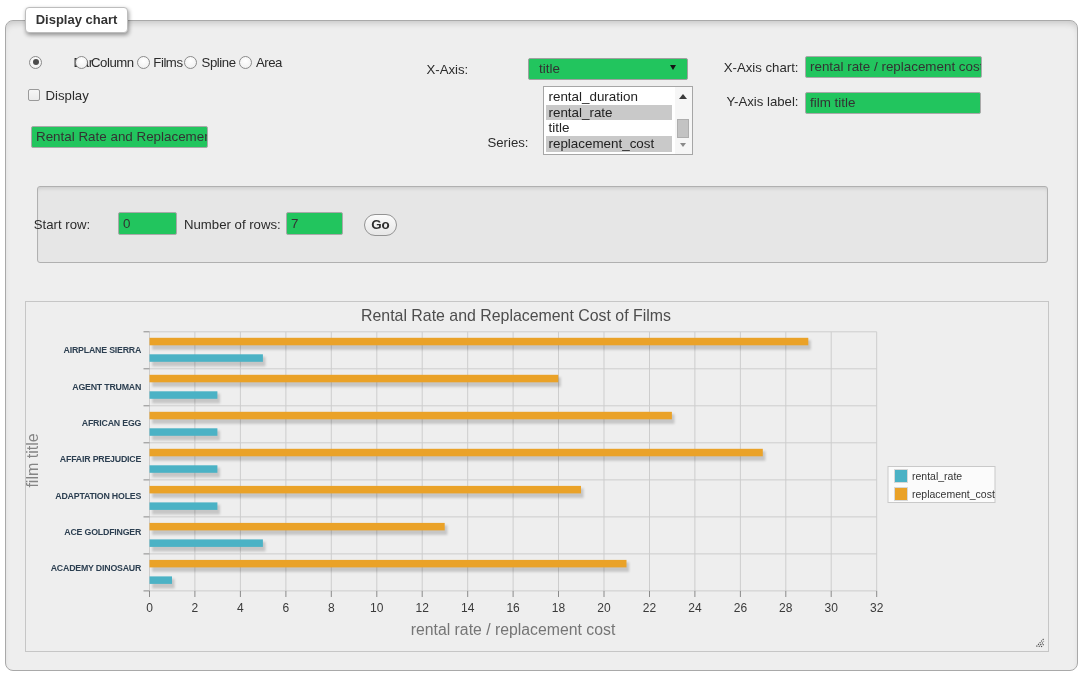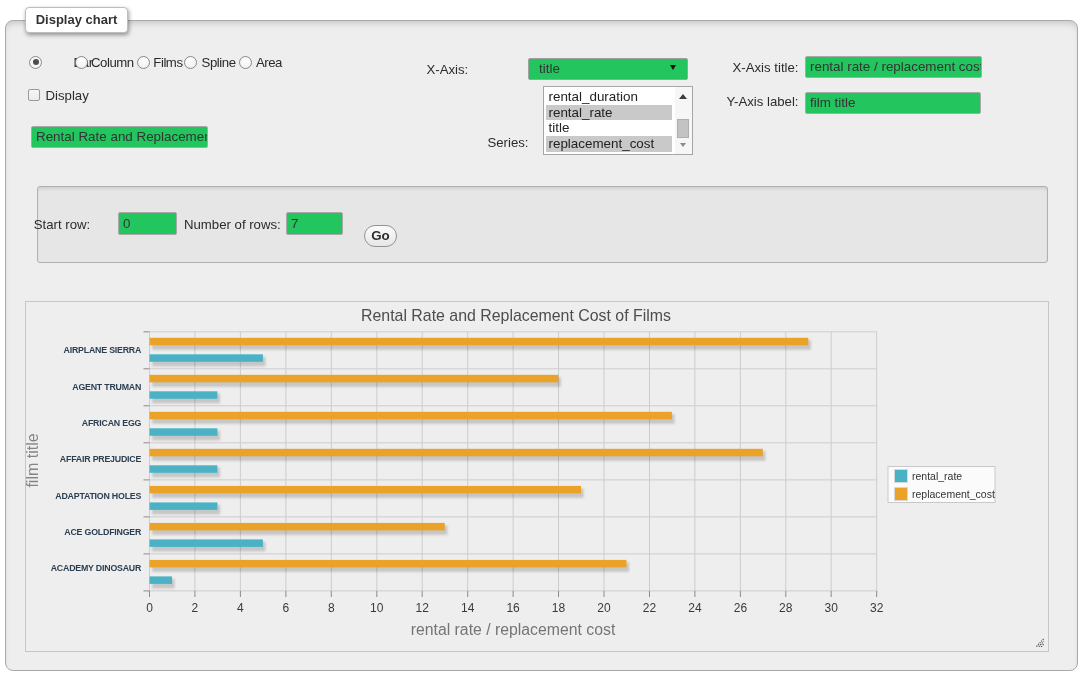--- a/index.html
+++ b/index.html
@@ -50,31 +50,31 @@
   <div class="abs" style="left:0;top:33.45px;width:131px;height:15.8px;line-height:15.8px;padding-left:5px;">title</div>
   <div class="abs" style="left:2.5px;top:49.25px;width:123.7px;height:15.8px;line-height:15.8px;padding-left:2.5px;background:#c9c9c9;">replacement_cost</div>
 
   <div class="abs" style="right:0;top:0;width:17px;height:67px;background:#f6f6f6;">
     <div class="abs" style="left:4.2px;top:6.5px;width:0;height:0;border-left:4.1px solid transparent;border-right:4.1px solid transparent;border-bottom:5px solid #3c3c3c;"></div>
     <div class="abs" style="left:2px;top:32.3px;width:12.6px;height:19px;background:#c3c3c3;box-shadow:inset 0 0 0 1px #aeaeae;"></div>
     <div class="abs" style="left:5.2px;bottom:6.8px;width:0;height:0;border-left:3.4px solid transparent;border-right:3.4px solid transparent;border-top:4.5px solid #8a8a8a;"></div>
   </div>
 </div>
 
-<div class="lbl" style="left:698.5px;top:59.5px;width:100px;text-align:right;">X-Axis title:</div>
+<div class="lbl" style="left:698.5px;top:59.5px;width:100px;text-align:right;">X-Axis chart:</div>
 <div class="inp" style="left:805px;top:56px;width:167px;height:20px;line-height:20px;padding:0 4px;">rental rate / replacement cost</div>
 <div class="lbl" style="left:698.5px;top:94px;width:100px;text-align:right;">Y-Axis label:</div>
 <div class="inp" style="left:805px;top:91.5px;width:166px;height:20px;line-height:20px;padding:0 4px;">film title</div>
 
 <div class="abs" style="left:36.5px;top:185.5px;width:1009px;height:75.5px;background:#e6e6e6;border:1px solid #b0b0b0;border-radius:3px;box-shadow:inset 0 3px 4px -2px rgba(0,0,0,0.14);"></div>
 <div class="lbl" style="left:12px;top:216.5px;width:100px;text-align:center;">Start row:</div>
 <div class="inp" style="left:118px;top:212px;width:49px;height:21px;line-height:21px;padding:0 4px;">0</div>
 <div class="lbl" style="left:184px;top:216.5px;">Number of rows:</div>
 <div class="inp" style="left:286px;top:212px;width:47px;height:21px;line-height:21px;padding:0 4px;">7</div>
-<div class="abs" style="left:364px;top:225px;width:31px;height:20px;border:1px solid #939393;border-radius:11px;background:linear-gradient(#fbfbfb,#e7e7e7);text-align:center;line-height:20px;font-weight:bold;color:#2d2d2d;">Go</div>
+<div class="abs" style="left:364px;top:214px;width:31px;height:20px;border:1px solid #939393;border-radius:11px;background:linear-gradient(#fbfbfb,#e7e7e7);text-align:center;line-height:20px;font-weight:bold;color:#2d2d2d;">Go</div>
 
 <div class="abs" style="left:25px;top:300.5px;width:1022px;height:349px;background:#eee;border:1px solid #c6c6c6;"></div>
 
 <svg class="abs" style="left:25px;top:300.5px;" width="1023" height="350" viewBox="0 0 1023 350">
   <defs>
     <filter id="sh" x="-30%" y="-60%" width="160%" height="260%">
       <feGaussianBlur stdDeviation="1.3"></feGaussianBlur>
     </filter>
   </defs>
   <g stroke="#cdcdcd" stroke-width="1">

